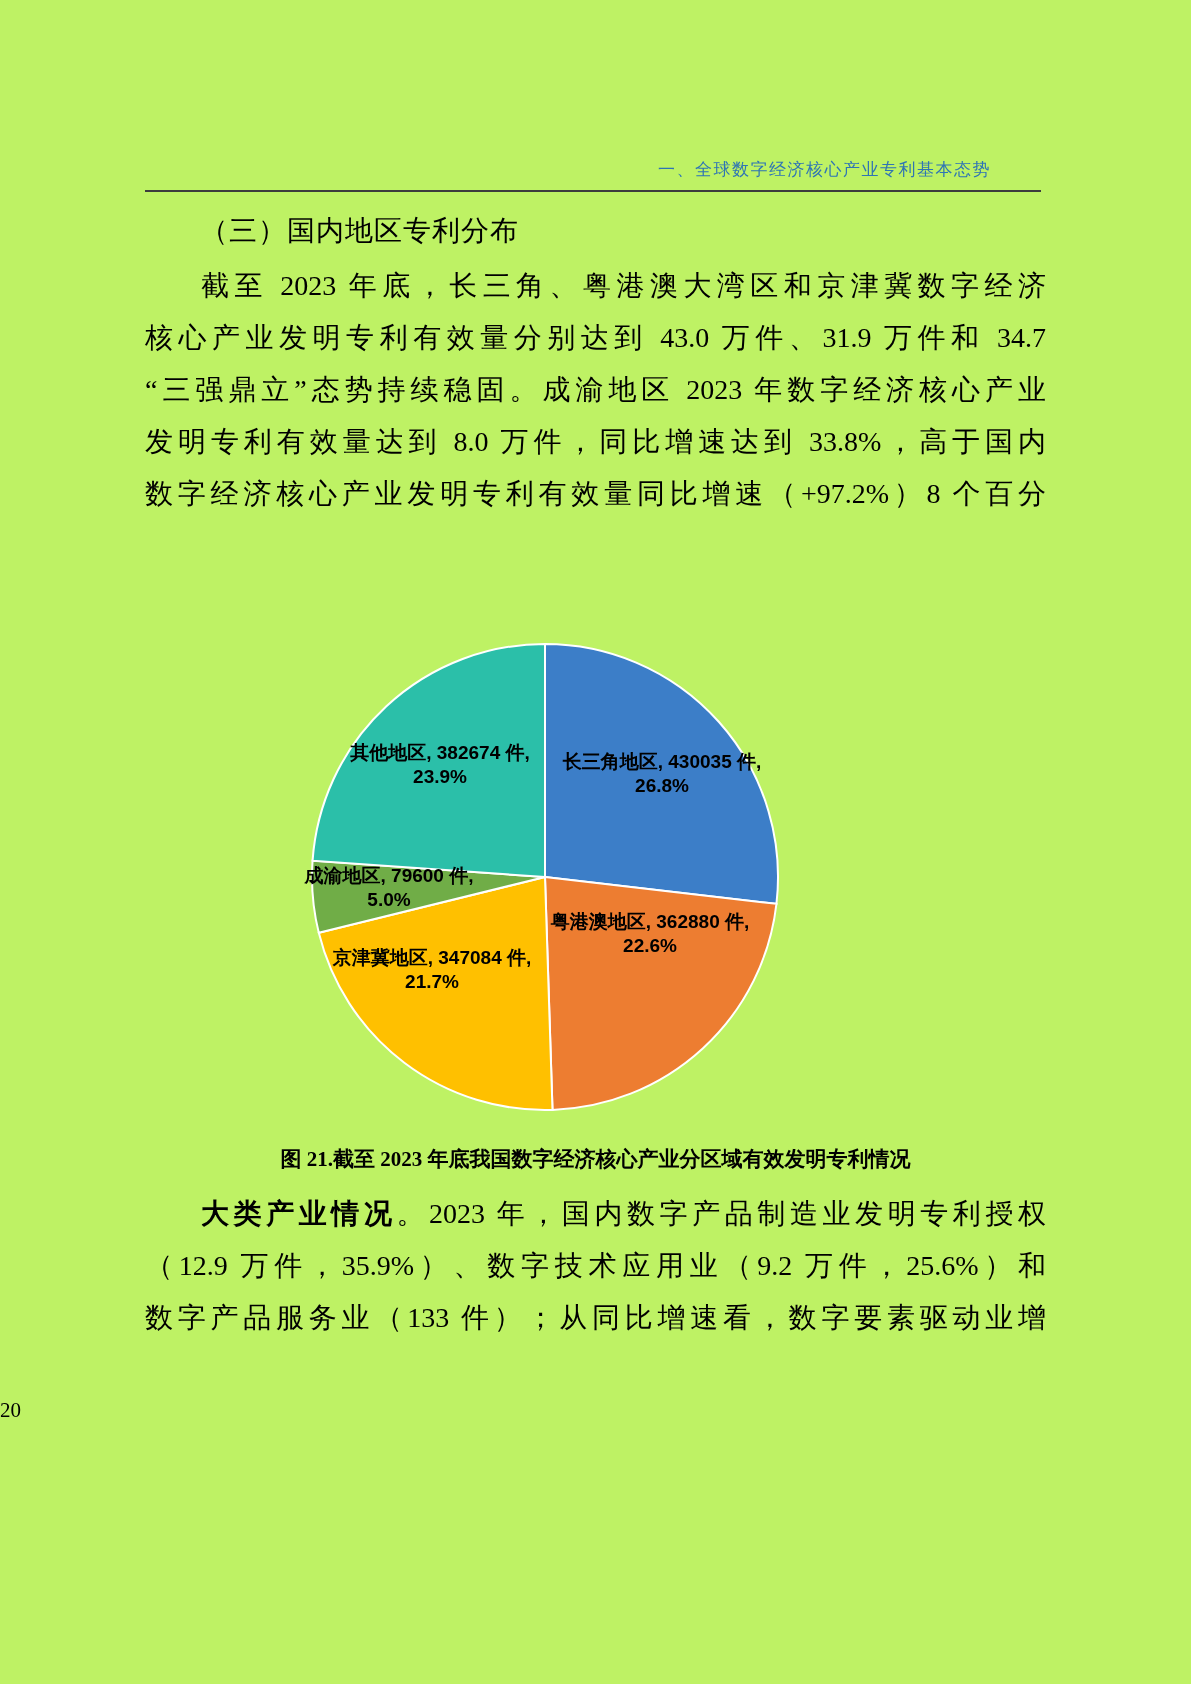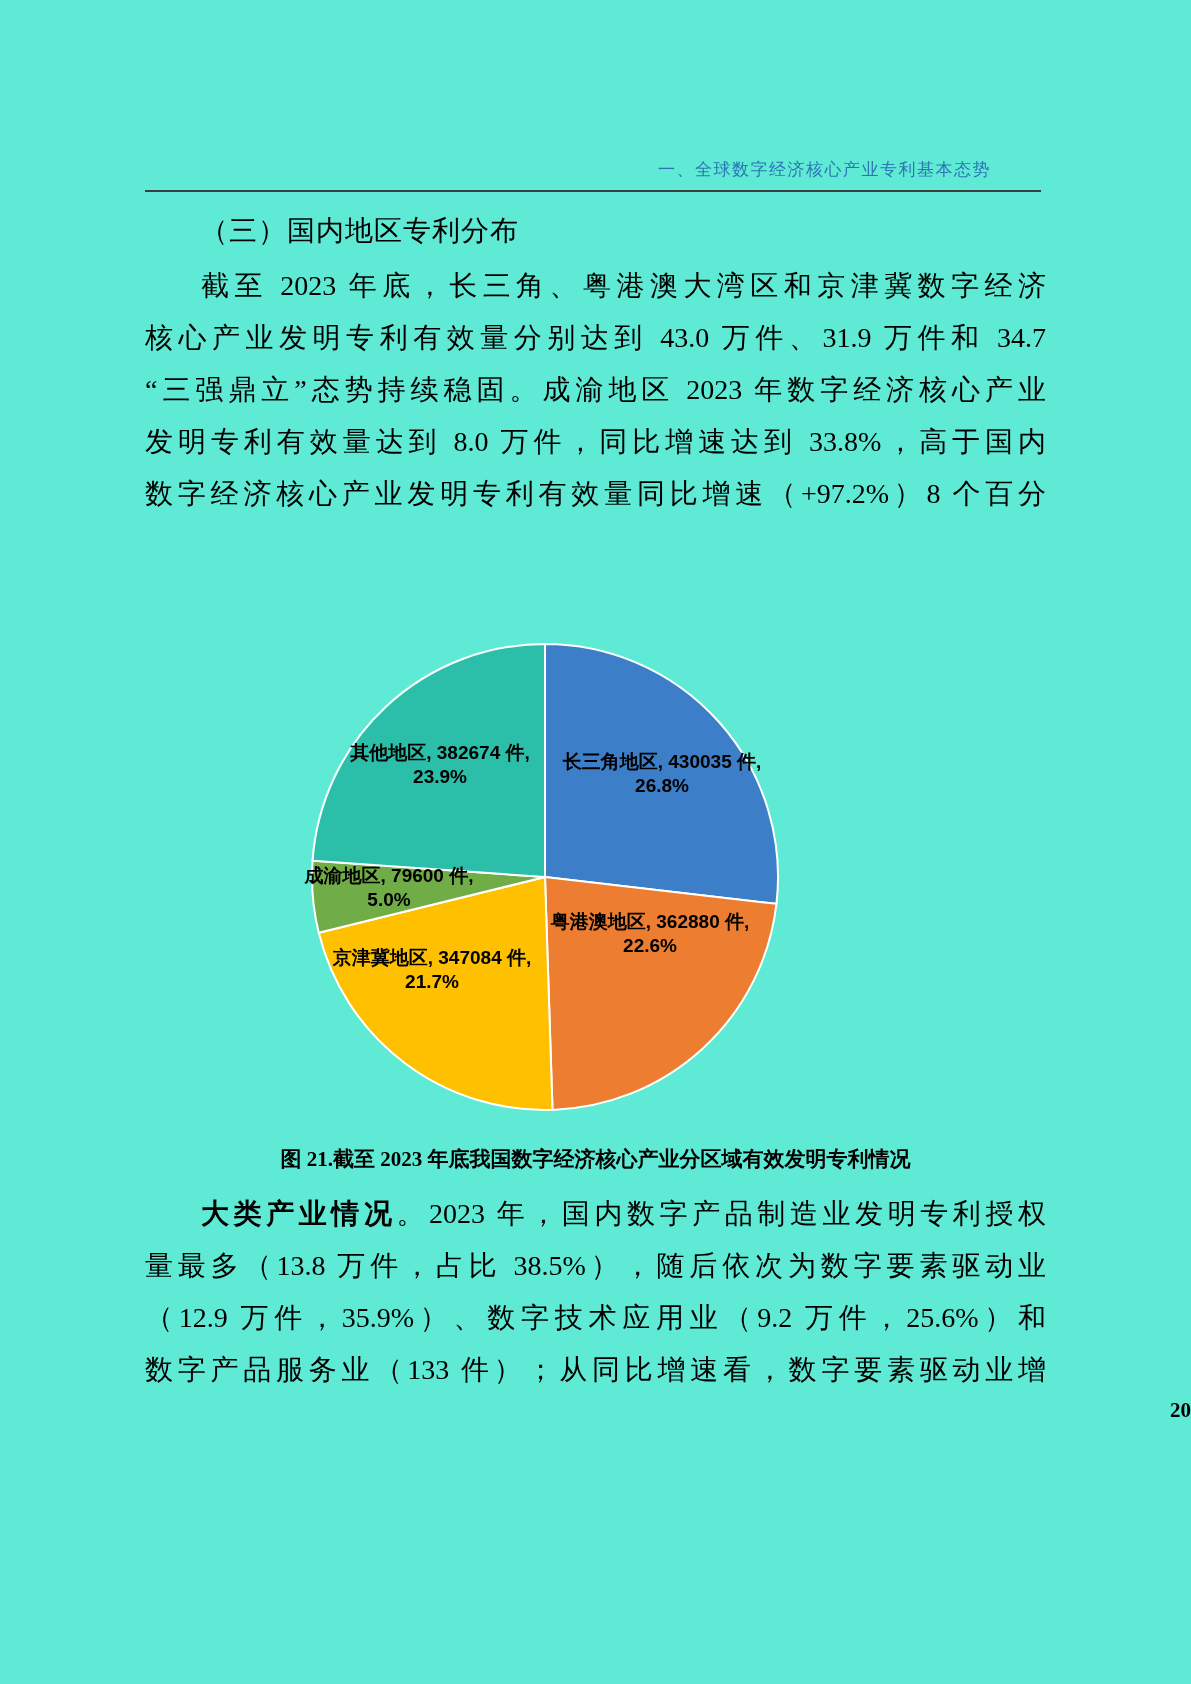--- a/index.html
+++ b/index.html
@@ -2,21 +2,21 @@
 <html><head>
 <meta charset="utf-8">
 <style>
   * { margin: 0; padding: 0; box-sizing: border-box; }
   html, body { background: #ffffff; }
   .page {
     position: relative;
     width: 1191px;
     height: 1684px;
     margin: 0 auto;
-    background: #5eead4;
+    background: #bef264;
     font-family: "Liberation Serif", "DejaVu Serif", serif;
     color: #000000;
     overflow: hidden;
   }
   .header-text {
     position: absolute;
     top: 158px;
     left: 145px;
     width: 846px;
     text-align: right;
@@ -77,23 +77,22 @@
     width: 901px;
     text-align: center;
     font-size: 21px;
     font-weight: bold;
   }
   .page-number {
     position: absolute;
     top: 1398px;
     left: 0;
     width: 100%;
-    text-align: right;
+    text-align: left;
     font-size: 21px;
-    font-weight: bold;
   }
 </style>
 </head>
 <body>
 
 <div class="page">
 
   <div class="header-text">一、全球数字经济核心产业专利基本态势</div>
   <div class="header-rule"></div>
 
@@ -119,20 +118,19 @@
         <text x="287" y="329" class="pie-label" text-anchor="middle"><tspan x="287" dy="-5">京津冀地区, 347084 件,</tspan><tspan x="287" dy="24">21.7%</tspan></text>
         <text x="244" y="247" class="pie-label" text-anchor="middle"><tspan x="244" dy="-5">成渝地区, 79600 件,</tspan><tspan x="244" dy="24">5.0%</tspan></text>
         <text x="295" y="124" class="pie-label" text-anchor="middle"><tspan x="295" dy="-5">其他地区, 382674 件,</tspan><tspan x="295" dy="24">23.9%</tspan></text>
       </svg>
   </figure>
 
   <div class="figure-caption">图 21.截至 2023 年底我国数字经济核心产业分区域有效发明专利情况</div>
 
   <div class="para para2" id="para2">
       <div class="body-line indent"><span class="bold-lead">大类产业情况</span>。2023 年，国内数字产品制造业发明专利授权</div>
-      <div class="body-line">量最多（13.8 万件，占比 38.5%），随后依次为数字要素驱动业</div>
       <div class="body-line">（12.9 万件，35.9%）、数字技术应用业（9.2 万件，25.6%）和</div>
       <div class="body-line">数字产品服务业（133 件）；从同比增速看，数字要素驱动业增</div>
     </div>
 
   <div class="page-number">20</div>
 
 </div>
 
 </body></html>

